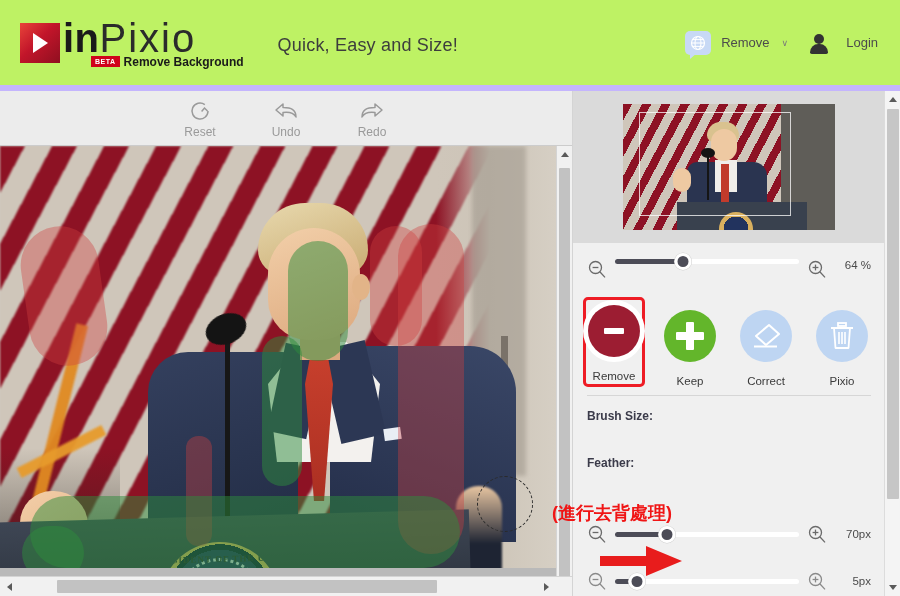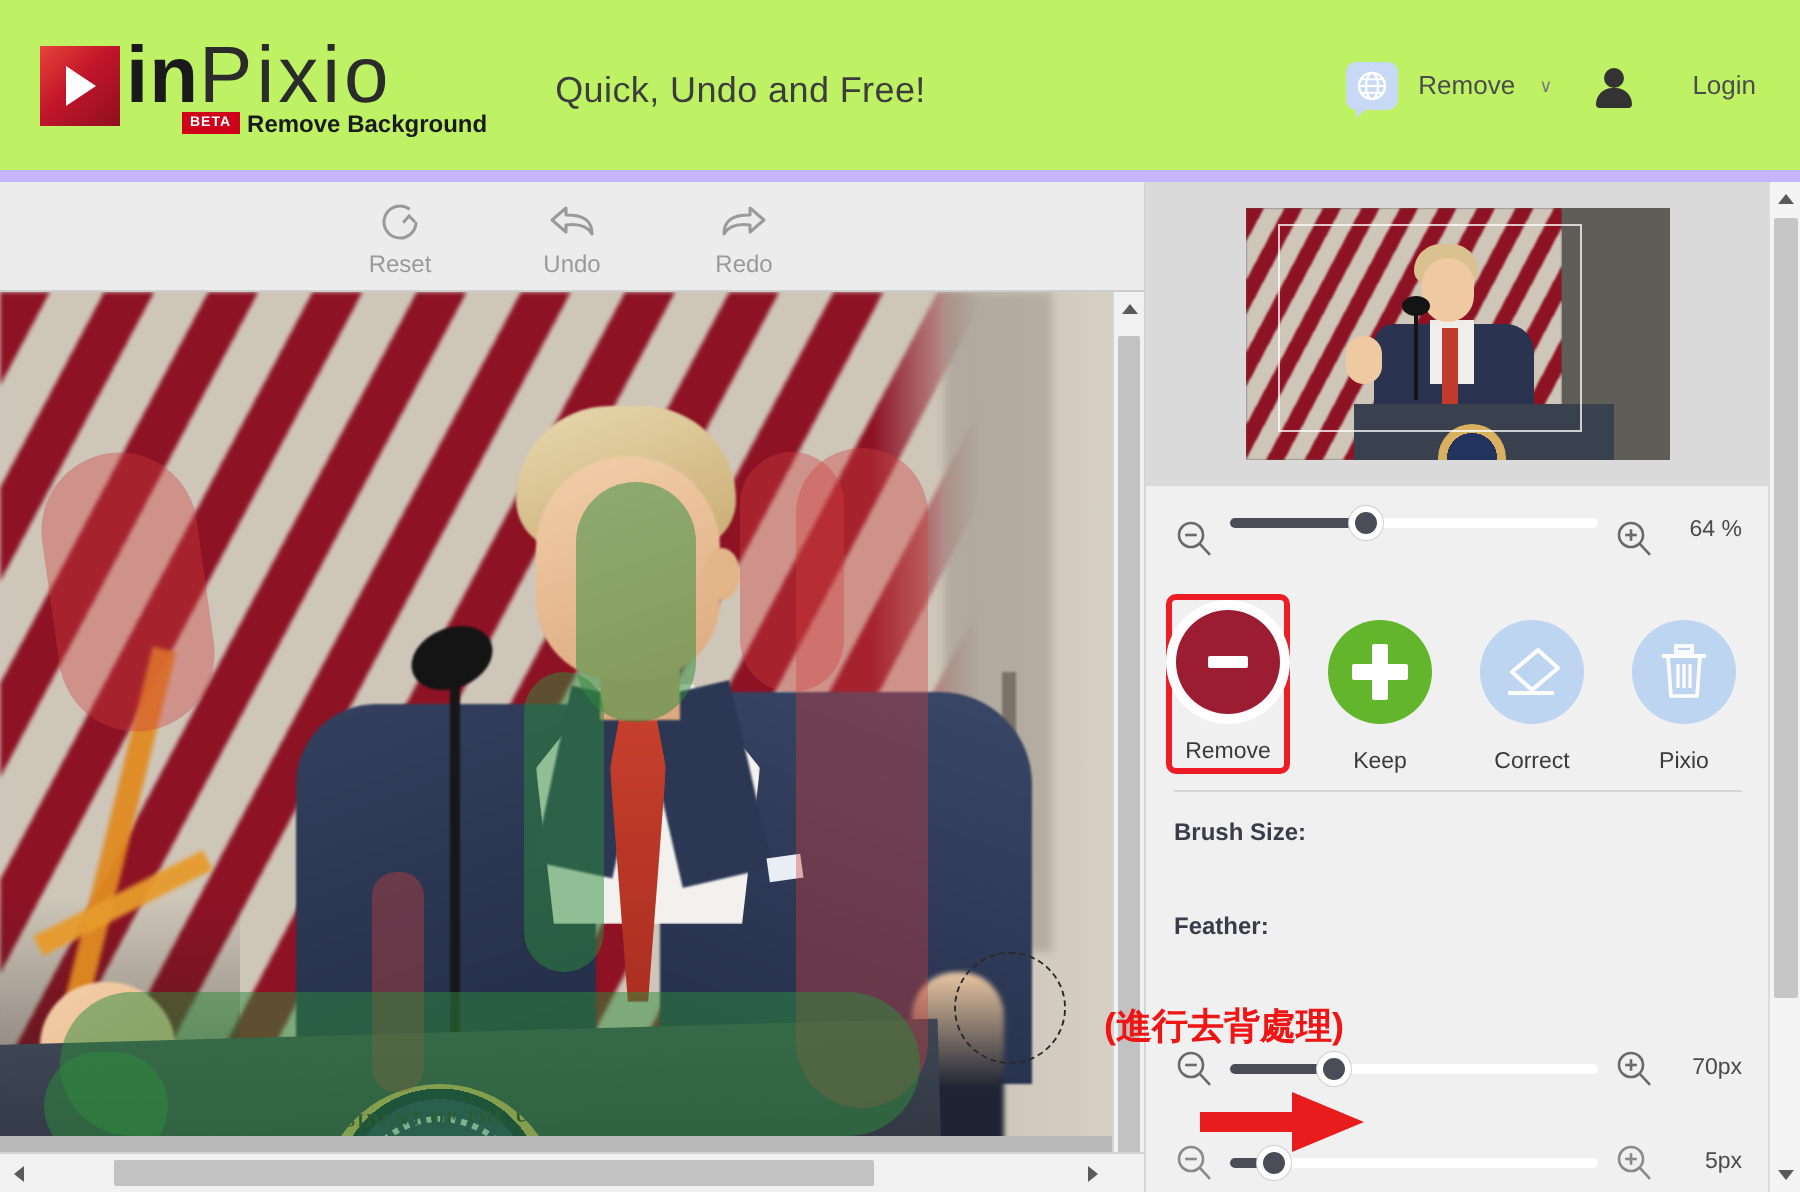--- a/index.html
+++ b/index.html
@@ -59,21 +59,21 @@
   .chev { font-size: 9px; color: #7a7a7a; margin-left: 2px; }
   .user-icon { width: 18px; height: 20px; position: relative; margin-left: 12px; }
   .user-icon::before {
     content:""; position:absolute; left: 4px; top: 1px; width: 10px; height: 10px;
     background: #333; border-radius: 50%;
   }
   .user-icon::after {
     content:""; position:absolute; left: 0; top: 11px; width: 18px; height: 10px;
     background: #333; border-radius: 9px 9px 2px 2px;
   }
-  .login-label { font-size: 13px; color: #4c4c4c; margin-left: 20px; }
+  .login-label { font-size: 13px; color: #4c4c4c; margin-left: 8px; }
 
   
   .editor {
     position: absolute; left: 0; top: 91px; width: 572px; height: 505px;
     background: #ececec;
   }
   .toolbar {
     position: absolute; left: 0; top: 0; width: 572px; height: 54px;
     display: flex; justify-content: center; align-items: center; gap: 28px;
   }
@@ -387,21 +387,21 @@
     <div class="logo-wrap">
       <div class="logo-mark"></div>
       <div class="logo-text">
         <div class="logo-word"><span>in</span><span class="thin">Pixio</span></div>
         <div class="logo-sub">
           <span class="beta-badge">BETA</span>
           <span class="logo-sub-text">Remove Background</span>
         </div>
       </div>
     </div>
-    <div class="tagline">Quick, Undo and Free!</div>
+    <div class="tagline">Quick, Easy and Size!</div>
 
     <div class="header-right">
       <div class="globe-icon">
         <svg width="16" height="16" viewBox="0 0 16 16">
           <circle cx="8" cy="8" r="6.5" fill="none" stroke="#ffffff" stroke-width="1.2"></circle>
           <ellipse cx="8" cy="8" rx="3" ry="6.5" fill="none" stroke="#ffffff" stroke-width="1.1"></ellipse>
           <line x1="1.5" y1="8" x2="14.5" y2="8" stroke="#ffffff" stroke-width="1.1"></line>
           <line x1="2.6" y1="4.6" x2="13.4" y2="4.6" stroke="#ffffff" stroke-width="1"></line>
           <line x1="2.6" y1="11.4" x2="13.4" y2="11.4" stroke="#ffffff" stroke-width="1"></line>
         </svg>

